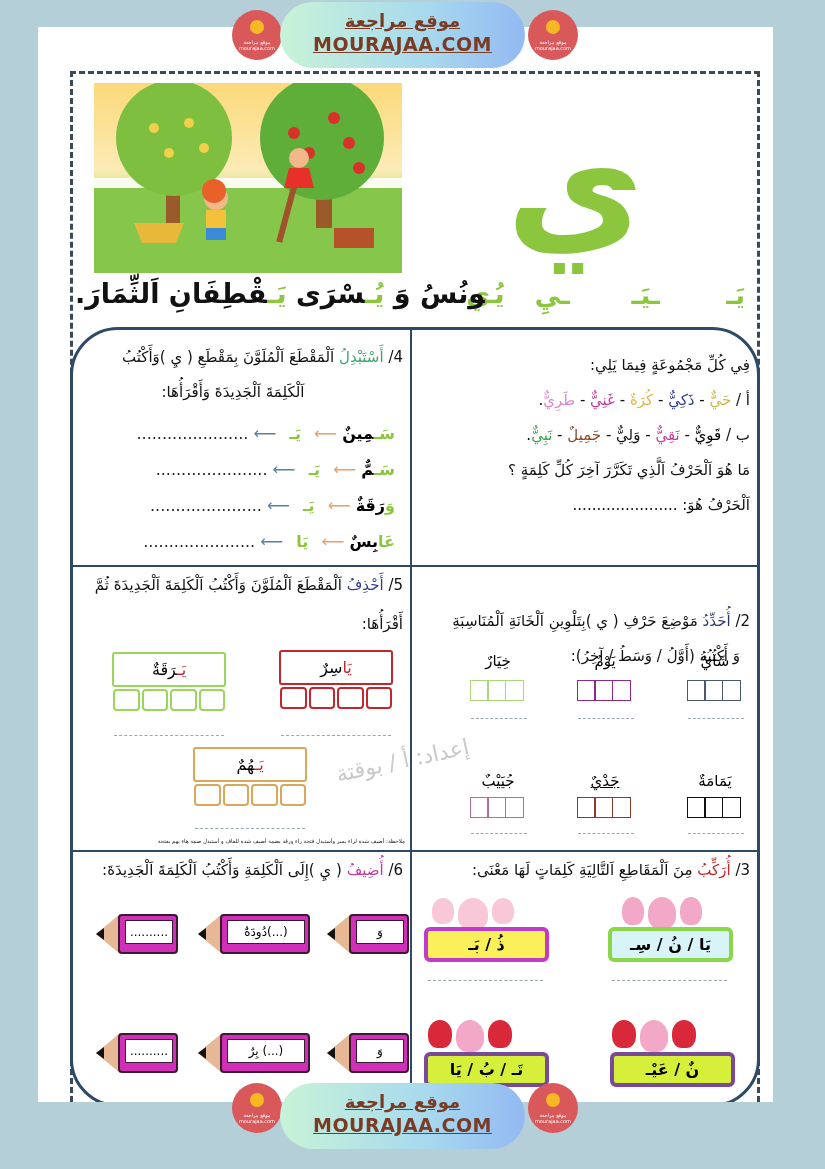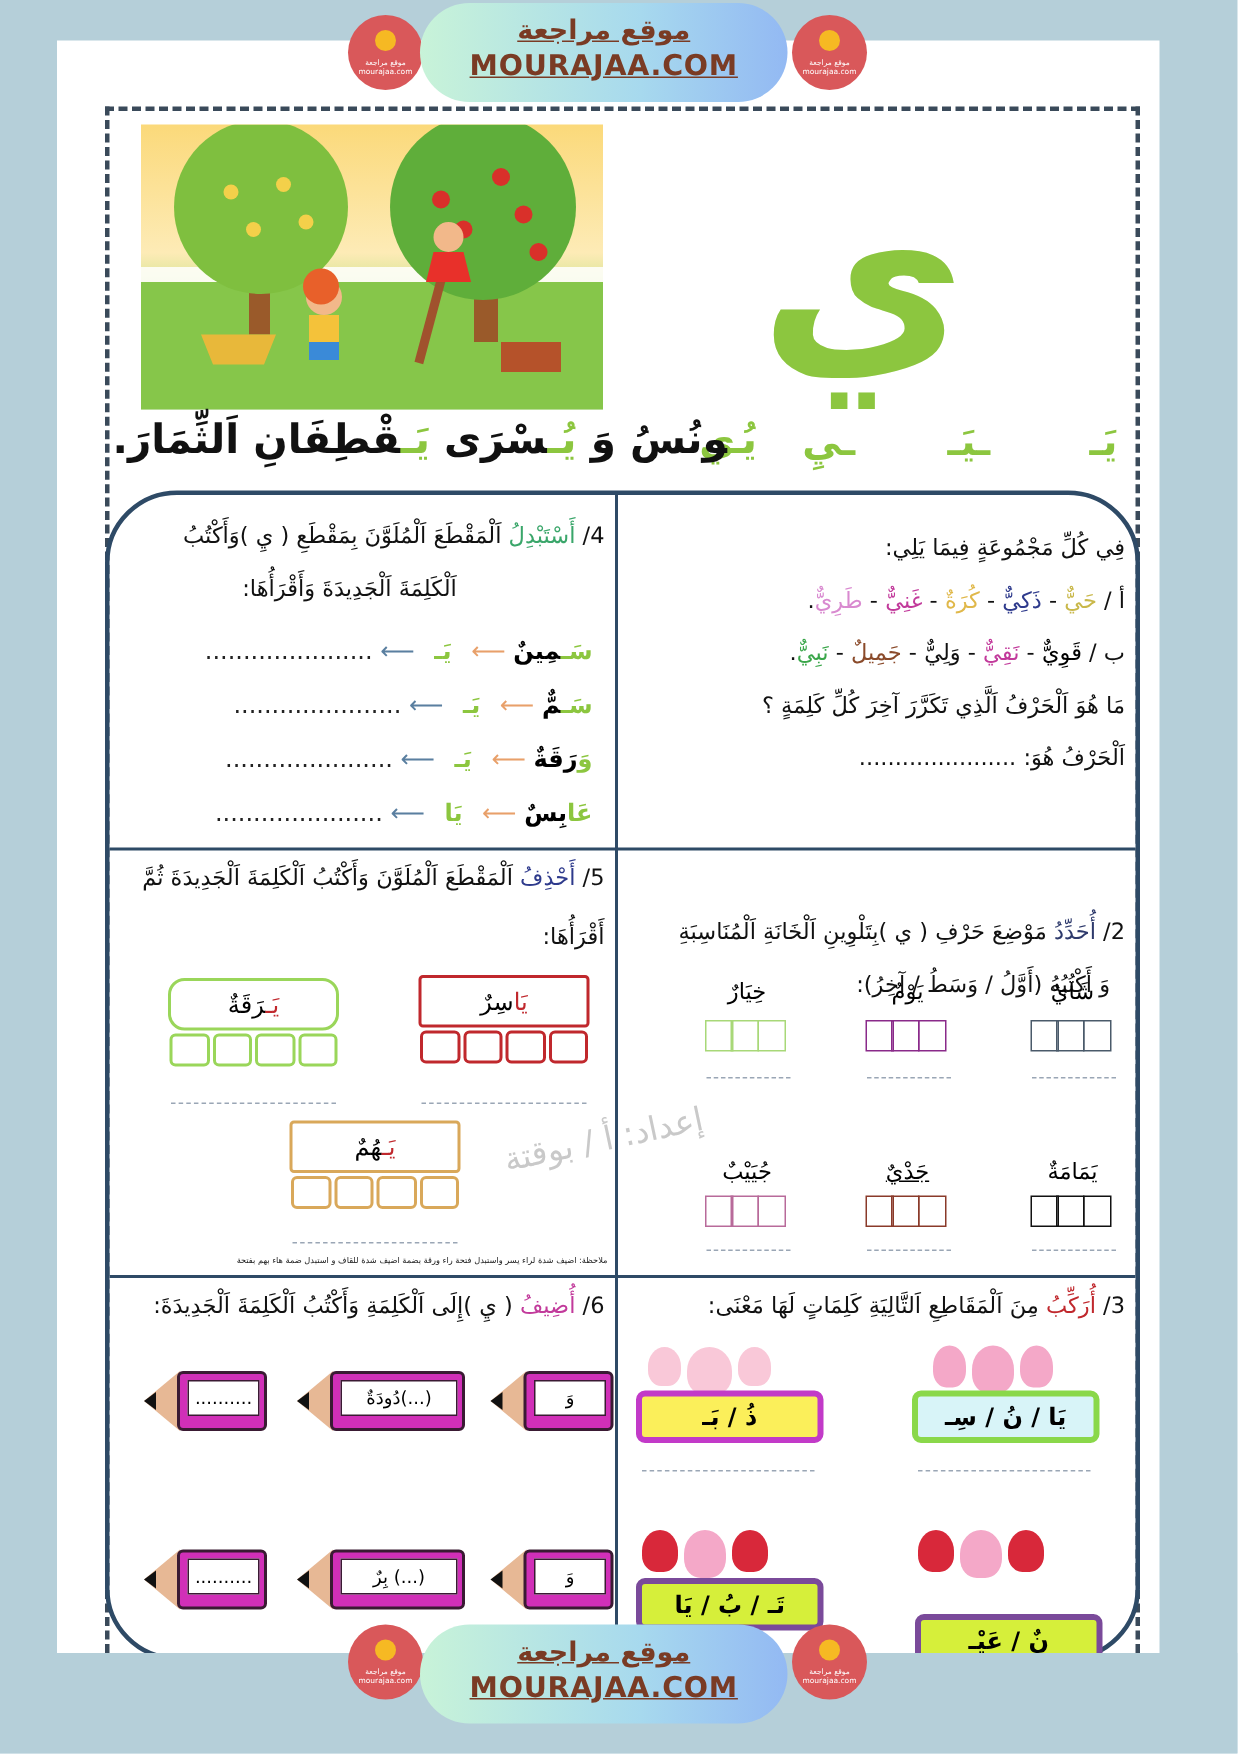--- a/index.html
+++ b/index.html
@@ -241,21 +241,21 @@
   <div class="cells">
       <span style="border-color:#c0282d"></span>
       <span style="border-color:#c0282d"></span>
       <span style="border-color:#c0282d"></span>
       <span style="border-color:#c0282d"></span>
     </div>
 </div>
 <div class="dashline" style="left:281px;top:735px;width:110px;"></div>
 
 <div class="card5" style="left:112px;top:652px;width:114px;">
-  <div class="top" style="border-color:#9ad65a;border-radius:11px;"><span style="color:#c0282d">يَـ</span><span>رَقَةٌ</span></div>
+  <div class="top" style="border-color:#9ad65a;"><span style="color:#c0282d">يَـ</span><span>رَقَةٌ</span></div>
   <div class="cells">
       <span style="border-color:#9ad65a"></span>
       <span style="border-color:#9ad65a"></span>
       <span style="border-color:#9ad65a"></span>
       <span style="border-color:#9ad65a"></span>
     </div>
 </div>
 <div class="dashline" style="left:114px;top:735px;width:110px;"></div>
 
 <div class="card5" style="left:193px;top:747px;width:114px;">
@@ -288,21 +288,21 @@
     <i style="width:22px;height:26px;background:#f9c8d8"></i>
   </div>
 <div class="label3" style="left:424px;top:927px;background:#fbef5a;border-color:#c23ac8;">ذُ / بَـ</div>
 <div class="dashline" style="left:428px;top:980px;width:115px;"></div>
 
 <div class="kitty" style="left:612px;top:1020px;">
     <i style="width:24px;height:28px;background:#d8283a"></i>
     <i style="width:28px;height:32px;background:#f4a8c8"></i>
     <i style="width:24px;height:28px;background:#d8283a"></i>
   </div>
-<div class="label3" style="left:610px;top:1052px;background:#d6ef3a;border-color:#7a4a9a;margin-top:24px;">نٌ / عَيْـ</div>
+<div class="label3" style="left:610px;top:1052px;background:#d6ef3a;border-color:#7a4a9a;">نٌ / عَيْـ</div>
 
 <div class="kitty" style="left:428px;top:1020px;">
     <i style="width:24px;height:28px;background:#d8283a"></i>
     <i style="width:28px;height:32px;background:#f4a8c8"></i>
     <i style="width:24px;height:28px;background:#d8283a"></i>
   </div>
 <div class="label3" style="left:424px;top:1052px;background:#d6ef3a;border-color:#7a4a9a;">تَـ / بُ / يَا</div>
 
 <div class="section" style="left:85px;top:857px;width:318px;">
   <div class="row"><span>6/</span> <span style="color:#c23a9b">أُضِيفُ</span> <span>( يِ )إِلَى اَلْكَلِمَةِ وَأَكْتُبُ اَلْكَلِمَةَ اَلْجَدِيدَةَ:</span></div>

